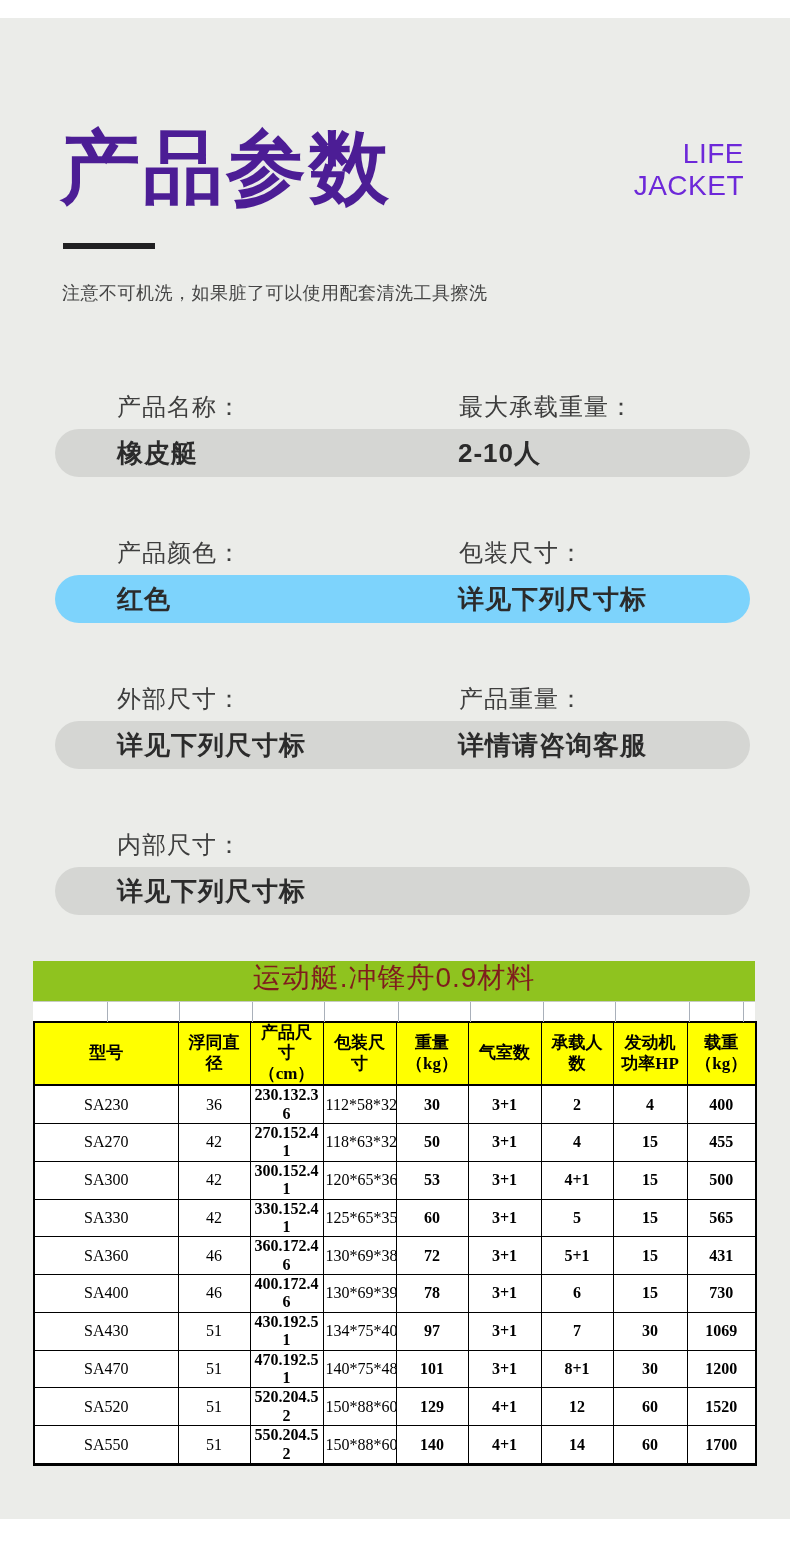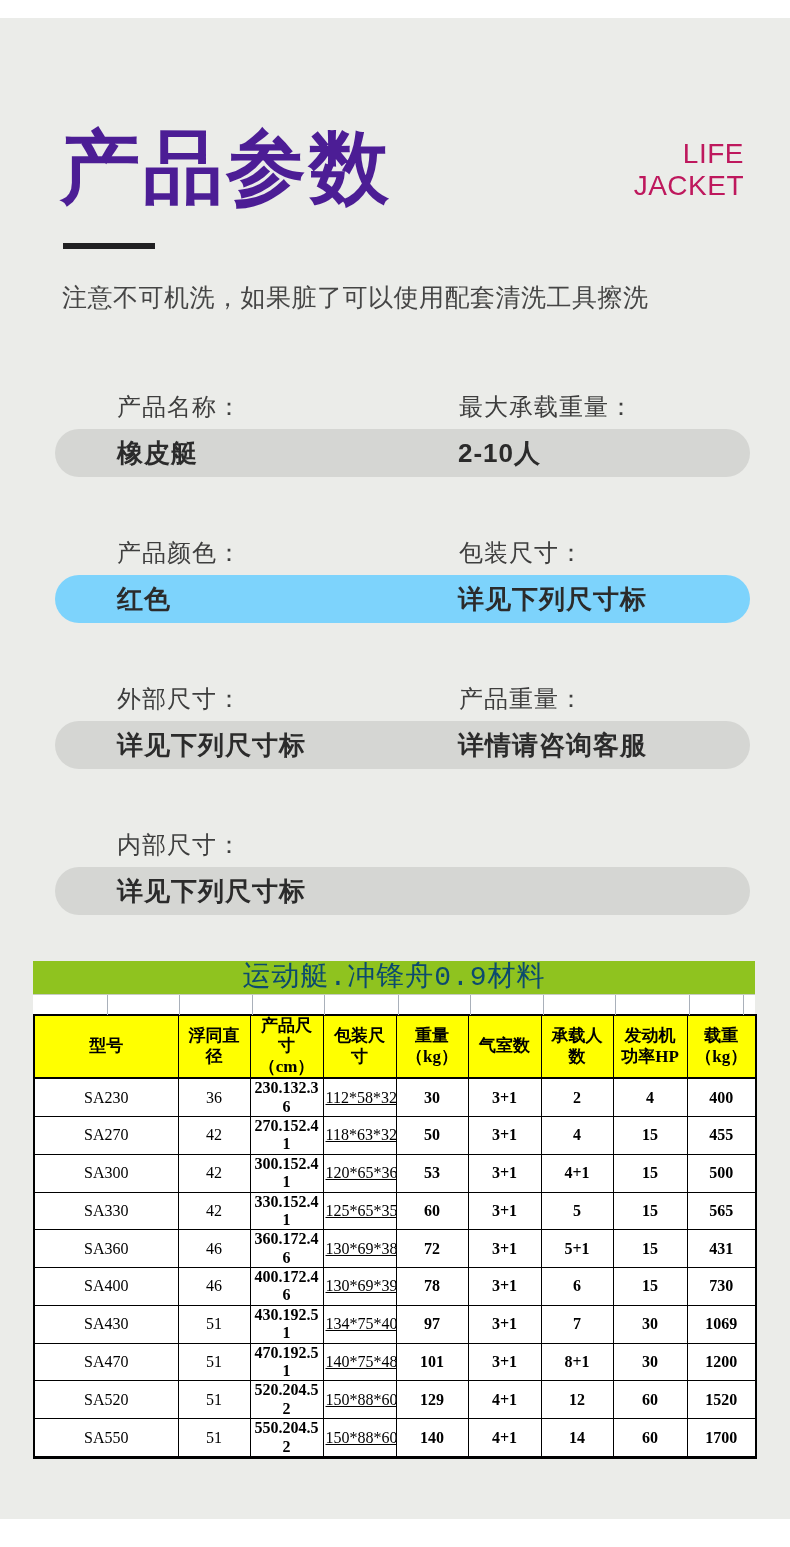--- a/index.html
+++ b/index.html
@@ -14,30 +14,30 @@
     background:#ebece9;
   }
   
   .page-title {
     position:absolute; left:60px; top:126px;
     font-size:80px; font-weight:900; letter-spacing:3px;
     color:#4c1d95; line-height:1.05;
   }
   .brand {
     position:absolute; right:46px; top:138px;
-    text-align:right; color:#be185d;
+    text-align:right; color:#6d28d9;
     font-size:28px; line-height:1.13; letter-spacing:0.5px;
   }
   .title-dash {
     position:absolute; left:63px; top:243px;
     width:92px; height:6px; background:#202022;
   }
   .note {
     position:absolute; left:62px; top:281px;
-    font-size:25px; color:#454545; letter-spacing:0.5px;
+    font-size:18px; color:#454545; letter-spacing:0.5px;
   }
   
   .spec { position:absolute; left:0; width:790px; height:100px; }
   .spec-label {
     position:absolute; top:0; font-size:24px; color:#3e3e3e; letter-spacing:1px;
   }
   .spec-label.l { left:117px; }
   .spec-label.r { left:459px; }
   .pill {
     position:absolute; left:55px; top:38px; width:695px; height:48px;
@@ -46,23 +46,23 @@
   .pill .val {
     position:absolute; top:0; line-height:48px;
     font-size:26px; font-weight:bold; color:#2b2b2b; letter-spacing:1px;
     white-space:nowrap;
   }
   .pill .val.l { left:62px; }
   .pill .val.r { left:403px; }
   
   .sheet { position:absolute; left:33px; top:961px; width:722px; }
   .banner {
-    height:33px; line-height:33px; text-align:center;
-    font-family:Liberation Mono, monospace;
-    font-size:28px; color:#0c4a6e; letter-spacing:1px;
+    height:40px; line-height:33px; text-align:center;
+    font-family:Liberation Sans, sans-serif;
+    font-size:28px; color:#7f1d1d; letter-spacing:1px;
   }
   .strip {
     position:relative; height:20px; background:#ffffff;
     border-top:1px solid #c6ccc2;
   }
   .strip i {
     position:absolute; top:0; width:1px; height:20px; background:#a9b0ba;
   }
   table.params {
     width:722px; table-layout:fixed; border-collapse:collapse;
@@ -76,21 +76,21 @@
     color:#000; overflow:hidden;
   }
   table.params thead th {
     background:#ffff00; height:59px;
     border-top:2px solid #000; border-bottom:2px solid #000;
     font-size:17px; font-weight:bold; line-height:1.2; padding:0 3px;
   }
   table.params td { height:37px; font-size:16px; padding:0 2px; }
   td.c0, td.c1, td.c3 { font-weight:normal; }
   td.c2 { font-weight:bold; word-break:break-all; line-height:1.15; }
-  td.c3 { font-size:15px; white-space:nowrap;text-decoration:underline; }
+  td.c3 { font-size:15px; white-space:nowrap; }
   td.c4, td.c5, td.c6, td.c7, td.c8 { font-weight:bold;margin-left:40px; }
 </style>
 </head>
 <body>
 
 <div class="screen">
   <div class="gray-bg" style="background: rgb(235, 236, 233);"></div>
 
   <div class="page-title">产品参数</div>
   <div class="brand">

